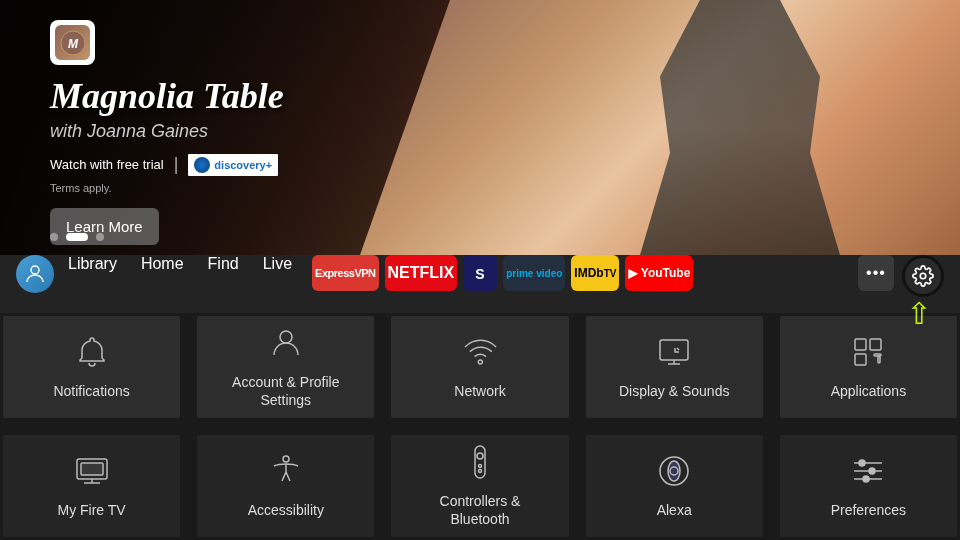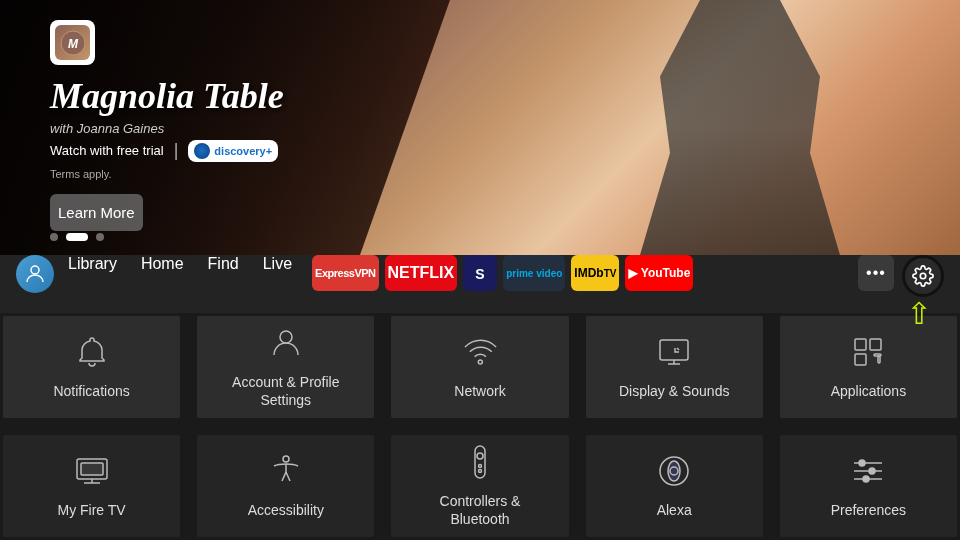--- a/index.html
+++ b/index.html
@@ -85,41 +85,41 @@
       font-size: 36px;
       font-weight: 700;
       font-style: italic;
       color: #fff;
       line-height: 1.1;
       text-shadow: 2px 2px 4px rgba(0,0,0,0.8);
       margin-top: 12px;
     }
 
     .show-subtitle {
-      font-size: 13px;
+      font-size: 18px;
       color: #ccc;
       margin-top: 4px;
       font-style: italic;
     }
 
     .watch-row {
       display: flex;
       align-items: center;
       gap: 10px;
-      margin-top: 4px;
+      margin-top: 12px;
     }
 
     .watch-text {
       font-size: 13px;
       color: #fff;
     }
 
     .discovery-badge {
       background: #fff;
-      border-radius: 8px;
+      border-radius: 1px;
       padding: 3px 6px;
       display: flex;
       align-items: center;
       gap: 4px;
     }
 
     .discovery-logo {
       width: 16px;
       height: 16px;
       background: radial-gradient(circle at 50% 50%, #1a6fc4, #0a4080);
@@ -136,21 +136,21 @@
       font-size: 11px;
       color: #aaa;
       margin-top: 6px;
     }
 
     .learn-more-btn {
       margin-top: 14px;
       background: rgba(120,120,120,0.7);
       border: none;
       color: #fff;
-      padding: 10px 8px;
+      padding: 10px 16px;
       border-radius: 6px;
       font-size: 15px;
       cursor: pointer;
       font-weight: 500;
     }
 
     .hero-dots {
       position: absolute;
       bottom: 14px;
       left: 50px;

